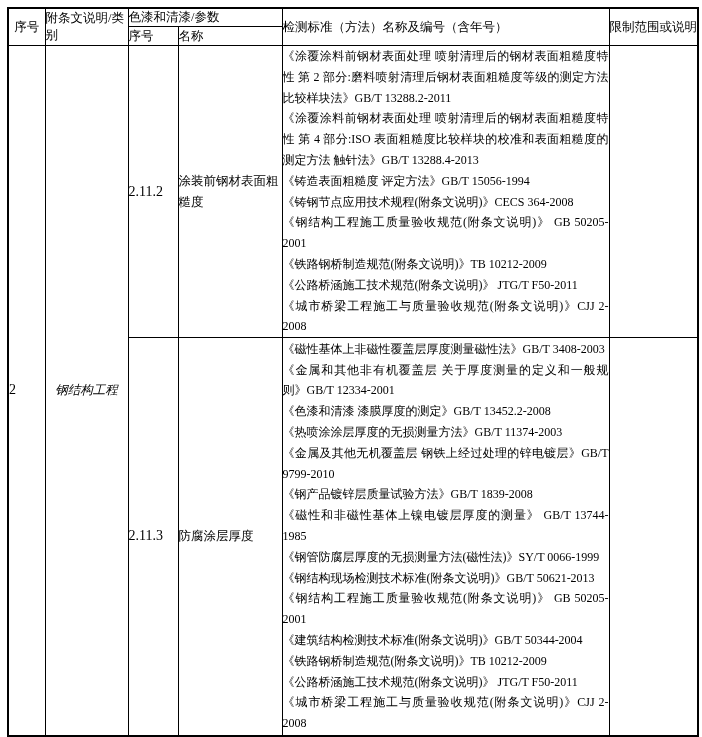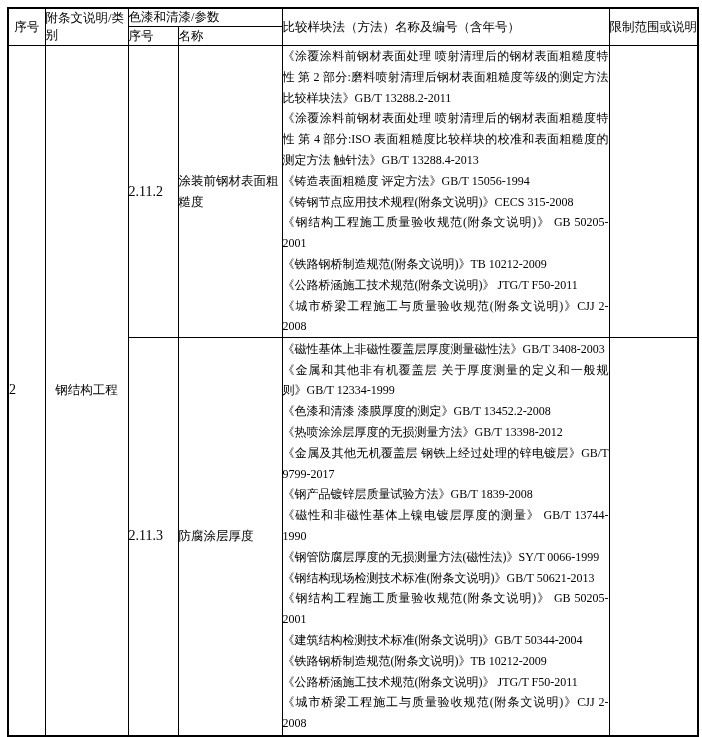--- a/index.html
+++ b/index.html
@@ -40,20 +40,21 @@
   .cell-serial {
     text-align: left;
     vertical-align: middle;
     font-size: 14px;
   }
   .cell-category {
     text-align: center;
     vertical-align: middle;
     font-size: 12.5px;
     padding: 0 2px;
+    font-style: italic;
   }
   .cell-name {
     text-align: left;
     vertical-align: middle;
     font-size: 12.5px;
     line-height: 21px;
     padding: 2px 4px 2px 6px;
   }
   .cell-standards {
     vertical-align: top;
@@ -82,58 +83,58 @@
       <col style="width:104px">
       <col style="width:327px">
       <col style="width:89px">
     </colgroup>
 
     <tbody>
         <tr style="height:18px">
       <td rowspan="2" class="hdr hdr-center">序号</td>
       <td rowspan="2" class="hdr hdr-left">附条文说明/类别</td>
       <td colspan="2" class="hdr hdr-left">色漆和清漆/参数</td>
-      <td rowspan="2" class="hdr hdr-left">比较样块法（方法）名称及编号（含年号）</td>
+      <td rowspan="2" class="hdr hdr-left">检测标准（方法）名称及编号（含年号）</td>
       <td rowspan="2" class="hdr hdr-left">限制范围或说明</td>
     </tr>
 
     <tr style="height:19px">
       <td class="hdr hdr-left">序号</td>
       <td class="hdr hdr-left">名称</td>
     </tr>
 
     <tr style="height:292px">
       <td rowspan="2" class="cell-serial">2</td>
       <td rowspan="2" class="cell-category">钢结构工程</td>
       <td class="cell-serial">2.11.2</td>
       <td class="cell-name">涂装前钢材表面粗糙度</td>
       <td class="cell-standards">
             <div class="std-entry">《涂覆涂料前钢材表面处理 喷射清理后的钢材表面粗糙度特性 第 2 部分:磨料喷射清理后钢材表面粗糙度等级的测定方法 比较样块法》GB/T 13288.2-2011</div>
             <div class="std-entry">《涂覆涂料前钢材表面处理 喷射清理后的钢材表面粗糙度特性 第 4 部分:ISO 表面粗糙度比较样块的校准和表面粗糙度的测定方法 触针法》GB/T 13288.4-2013</div>
             <div class="std-entry">《铸造表面粗糙度 评定方法》GB/T 15056-1994</div>
-            <div class="std-entry">《铸钢节点应用技术规程(附条文说明)》CECS 315-2008</div>
+            <div class="std-entry">《铸钢节点应用技术规程(附条文说明)》CECS 364-2008</div>
             <div class="std-entry">《钢结构工程施工质量验收规范(附条文说明)》 GB 50205-2001</div>
             <div class="std-entry">《铁路钢桥制造规范(附条文说明)》TB 10212-2009</div>
             <div class="std-entry">《公路桥涵施工技术规范(附条文说明)》 JTG/T F50-2011</div>
             <div class="std-entry">《城市桥梁工程施工与质量验收规范(附条文说明)》CJJ 2-2008</div>
           </td>
       <td class="cell-limit"></td>
     </tr>
 
     <tr style="height:398px">
       <td class="cell-serial">2.11.3</td>
       <td class="cell-name">防腐涂层厚度</td>
       <td class="cell-standards">
             <div class="std-entry">《磁性基体上非磁性覆盖层厚度测量磁性法》GB/T 3408-2003</div>
-            <div class="std-entry">《金属和其他非有机覆盖层 关于厚度测量的定义和一般规则》GB/T 12334-1999</div>
+            <div class="std-entry">《金属和其他非有机覆盖层 关于厚度测量的定义和一般规则》GB/T 12334-2001</div>
             <div class="std-entry">《色漆和清漆 漆膜厚度的测定》GB/T 13452.2-2008</div>
-            <div class="std-entry">《热喷涂涂层厚度的无损测量方法》GB/T 13398-2012</div>
-            <div class="std-entry">《金属及其他无机覆盖层 钢铁上经过处理的锌电镀层》GB/T 9799-2017</div>
+            <div class="std-entry">《热喷涂涂层厚度的无损测量方法》GB/T 11374-2003</div>
+            <div class="std-entry">《金属及其他无机覆盖层 钢铁上经过处理的锌电镀层》GB/T 9799-2010</div>
             <div class="std-entry">《钢产品镀锌层质量试验方法》GB/T 1839-2008</div>
-            <div class="std-entry">《磁性和非磁性基体上镍电镀层厚度的测量》 GB/T 13744-1990</div>
+            <div class="std-entry">《磁性和非磁性基体上镍电镀层厚度的测量》 GB/T 13744-1985</div>
             <div class="std-entry">《钢管防腐层厚度的无损测量方法(磁性法)》SY/T 0066-1999</div>
             <div class="std-entry">《钢结构现场检测技术标准(附条文说明)》GB/T 50621-2013</div>
             <div class="std-entry">《钢结构工程施工质量验收规范(附条文说明)》 GB 50205-2001</div>
             <div class="std-entry">《建筑结构检测技术标准(附条文说明)》GB/T 50344-2004</div>
             <div class="std-entry">《铁路钢桥制造规范(附条文说明)》TB 10212-2009</div>
             <div class="std-entry">《公路桥涵施工技术规范(附条文说明)》 JTG/T F50-2011</div>
             <div class="std-entry">《城市桥梁工程施工与质量验收规范(附条文说明)》CJJ 2-2008</div>
           </td>
       <td class="cell-limit"></td>
     </tr>

